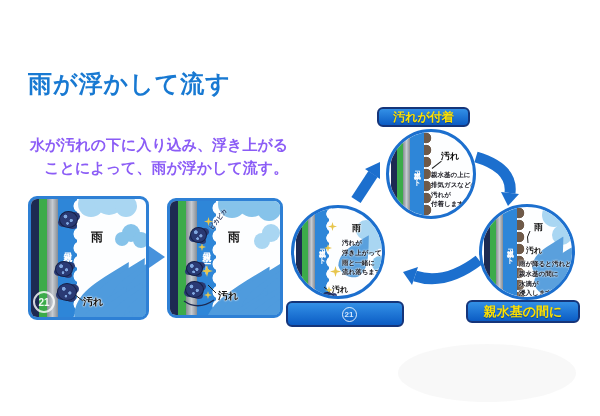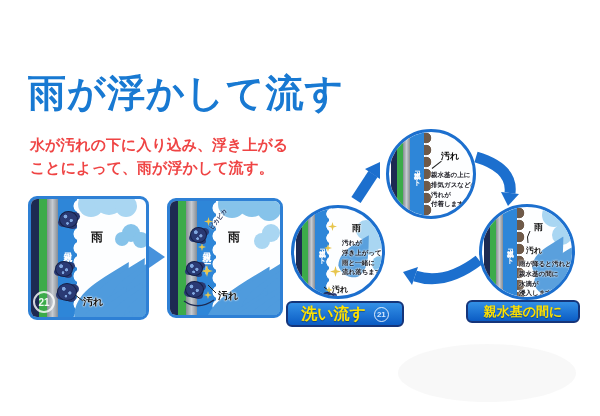--- a/index.html
+++ b/index.html
@@ -1,22 +1,22 @@
 <!DOCTYPE html>
 <html><head>
 <meta charset="utf-8">
 <style>
   html,body{margin:0;padding:0;background:#fff;}
   .stage{position:relative;width:600px;height:416px;background:#ffffff;overflow:hidden;
          font-family:"Liberation Sans",sans-serif;}
   
-  .title{position:absolute;left:28px;top:68px;font-size:38px;font-weight:800;
+  .title{position:absolute;left:28px;top:68px;font-size:24px;font-weight:800;
          color:#1879d2;letter-spacing:1px;white-space:nowrap;}
   .subtitle{position:absolute;left:30px;top:133px;font-size:15px;font-weight:700;
-            color:#ef4444;line-height:1.55;white-space:nowrap;}
+            color:#8b5cf6;line-height:1.55;white-space:nowrap;text-align:right;}
   
   .panel{position:absolute;border:3px solid #2e80d5;border-radius:9px;background:#fdfeff;
          overflow:hidden;box-sizing:border-box;}
   .p1{left:28px;top:196px;width:121px;height:124px;}
   .p2{left:167px;top:198px;width:116px;height:120px;}
   .stripe{position:absolute;top:0;bottom:0;}
   .s-navy{left:0;width:8px;background:#1d2a52;}
   .s-green{left:8px;width:8px;background:#3cab4a;}
   .s-gray{left:16px;width:11px;background:linear-gradient(90deg,#878d94,#c6cbd1 50%,#878d94);}
   .s-coat{left:27px;width:19px;background:#2e86d8;}
@@ -287,23 +287,25 @@
     <div class="lbl" style="left:58px;top:14px;font-size:9px;">雨</div>
     <div class="desc" style="left:48px;top:30px;">
       <div>汚れが</div>
       <div>浮き上がって</div>
       <div>雨と一緒に</div>
       <div>流れ落ちます。</div>
     </div>
     <div class="lbl" style="left:38px;top:76px;font-size:8px;">汚れ</div>
   </div>
 
+  <div class="badge b-top">
+    <span>汚れが付着</span>
+  </div>
   <div class="badge b-right">
     <span>親水基の間に</span>
   </div>
   <div class="badge b-left">
-    <span>洗い流す</span>
     <span class="badge-num">21</span>
   </div>
 
   <div class="wm"></div>
 
 </div>
 
 </body></html>

